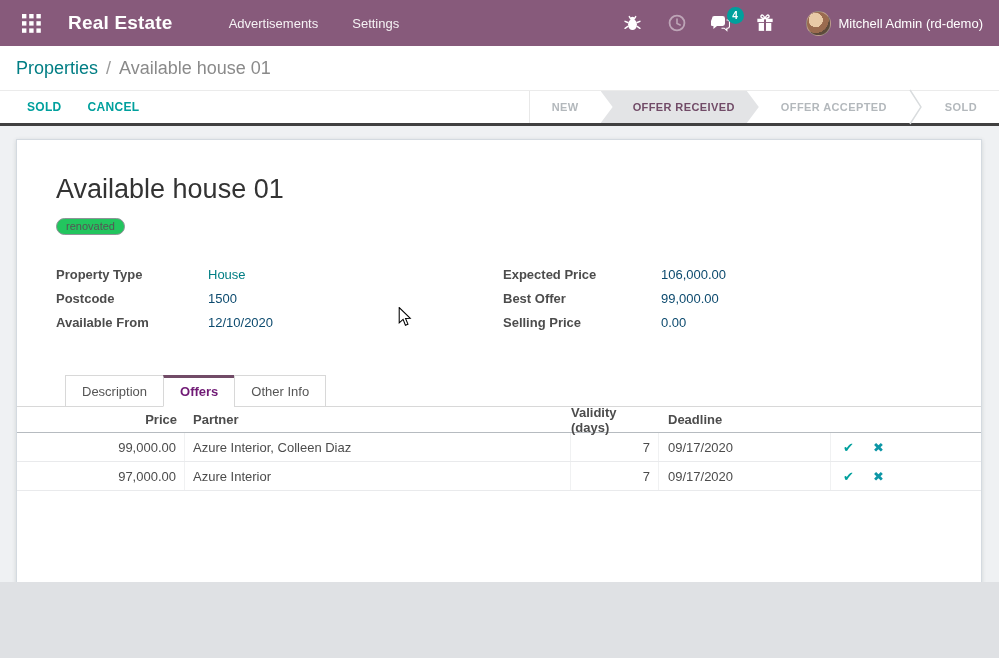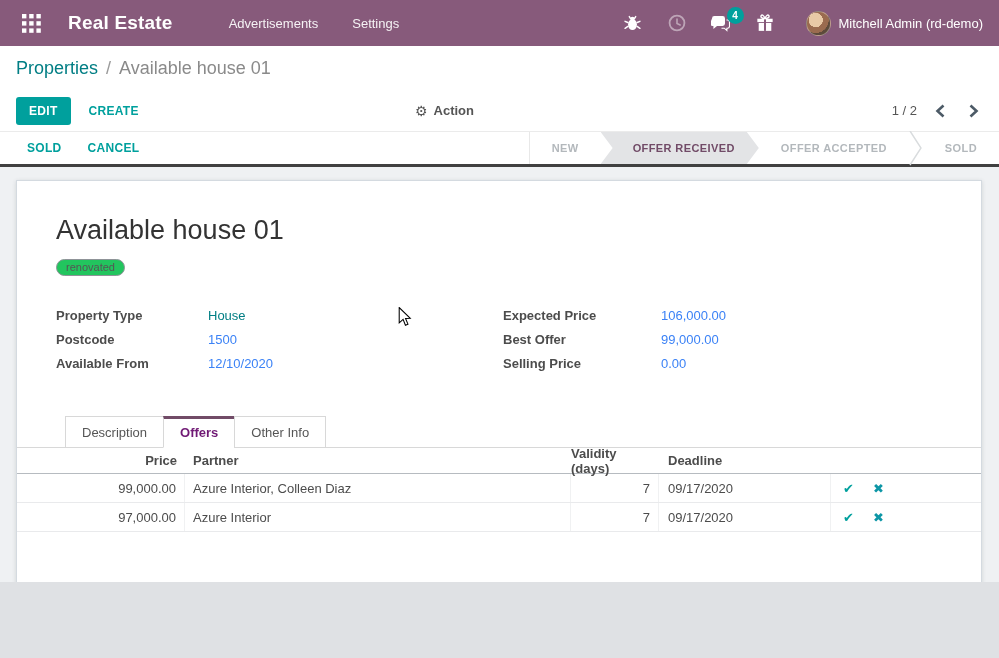--- a/index.html
+++ b/index.html
@@ -89,21 +89,21 @@
     display:inline-block; margin-top:13px; padding:1px 9px 2px;
     border:1px solid #8f9398; border-radius:10px; font-size:11px; color:#555; background:#22c55e;text-align:right;
   }
   .field-grid { display:flex; margin-top:27px; }
   .field-col { width:436px; }
   .field-col + .field-col { margin-left:11px; }
   .field-row { display:flex; height:24px; align-items:center; }
   .field-label { font-weight:700; color:#4c4c4c; }
   .field-col.left .field-label { width:152px; }
   .field-col.right .field-label { width:158px; }
-  .field-value { color:#3b82f6; }
+  .field-value { color:#0c4a6e; }
   .field-value.link { color:#017E84; cursor:pointer; }
 
   
   .tabs-row { display:flex; margin-top:41px; padding-left:48px; border-bottom:1px solid #d8d8d8; align-items:flex-end; }
   .tab {
     padding:8px 16px 7px; background:#fff; border:1px solid #d8d8d8; margin-bottom:-1px;
     font-size:13px; color:#555; cursor:pointer; margin-right:-1px;
   }
   .tab.active { border-top:3px solid #714B67; border-bottom:1px solid #fff; color:#701a75; font-weight:700; padding-top:6px; }
 
@@ -198,41 +198,20 @@
       </div>
     </div>
   </header>
 
   <div class="breadcrumb-row">
     <a class="crumb-link">Properties</a>
     <span class="crumb-sep">/</span>
     <span class="crumb-current">Available house 01</span>
   </div>
 
-  <div class="control-row">
-    <button class="btn-edit">EDIT</button>
-    <button class="btn-create">CREATE</button>
-    <div class="action-menu">
-      <span class="gear-glyph">⚙</span>
-      <span>Action</span>
-    </div>
-    <div class="pager">
-      <span class="pager-count">1 / 2</span>
-      <button class="pager-btn">
-        <svg width="11" height="14" viewBox="0 0 11 14">
-          <polyline points="8.5,1.5 2.5,7 8.5,12.5" fill="none" stroke="#4c5a66" stroke-width="2.6"></polyline>
-        </svg>
-      </button>
-      <button class="pager-btn">
-        <svg width="11" height="14" viewBox="0 0 11 14">
-          <polyline points="2.5,1.5 8.5,7 2.5,12.5" fill="none" stroke="#4c5a66" stroke-width="2.6"></polyline>
-        </svg>
-      </button>
-    </div>
-  </div>
 
   <div class="statusbar">
     <div class="sb-left">
       <button class="sb-btn">SOLD</button>
       <button class="sb-btn">CANCEL</button>
     </div>
     <div class="stages">
       <div class="stage">NEW</div>
       <div class="stage active">OFFER RECEIVED</div>
       <div class="stage">OFFER ACCEPTED</div>

